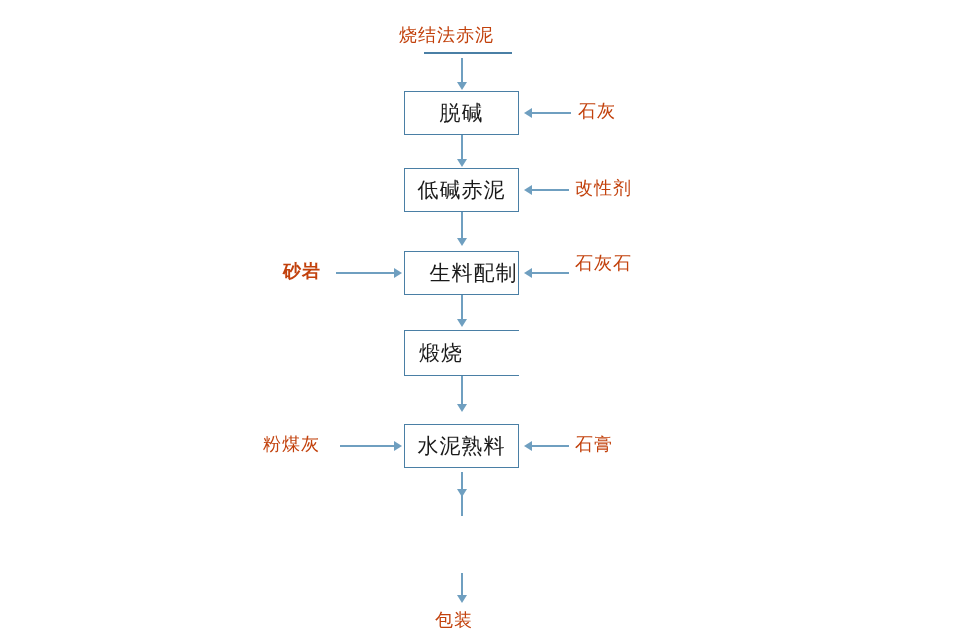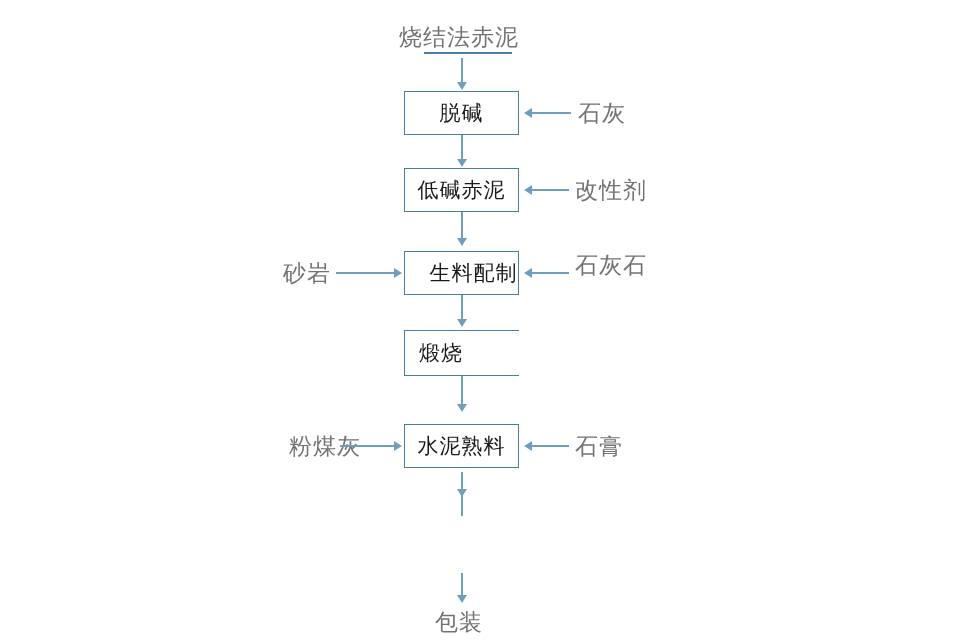--- a/index.html
+++ b/index.html
@@ -32,25 +32,25 @@
     font-size: 21px;
     line-height: 1;
     letter-spacing: 1px;
     color: #1a1a1a;
     white-space: nowrap;
   }
   .node.open-right { border-right: none; }
 
   .plain-label {
     position: absolute;
-    font-size: 23px;
+    font-size: 18px;
     line-height: 1;
     letter-spacing: 1px;
     white-space: nowrap;
-    color: #737373;
+    color: #c2410c;
   }
 
   .underline {
     position: absolute;
     background: #4a7fa5;
     height: 1.5px;
   }
 
   
   .vline {
@@ -120,21 +120,21 @@
   <div class="harrow-left" style="left:524px; top:185px;"></div>
   <div class="plain-label" style="left:575px; top:179px;">改性剂</div>
 
   <div class="vline" style="left:461px; top:212px; height:30px;"></div>
   <div class="varrow" style="left:457px; top:238px;"></div>
 
   <div class="node" style="left:404px; top:251px; width:115px; height:44px;padding-left:24px;">
     <span>生料配制</span>
   </div>
 
-  <div class="plain-label" style="left:283px; top:262px;">砂岩</div>
+  <div class="plain-label" style="left:283px; top:262px;font-weight:bold;">砂岩</div>
   <div class="hline" style="left:336px; top:272px; width:60px;"></div>
   <div class="harrow-right" style="left:394px; top:268px;"></div>
 
   <div class="hline" style="left:531px; top:272px; width:38px;"></div>
   <div class="harrow-left" style="left:524px; top:268px;"></div>
   <div class="plain-label" style="left:575px; top:254px;">石灰石</div>
 
   <div class="vline" style="left:461px; top:295px; height:28px;"></div>
   <div class="varrow" style="left:457px; top:319px;"></div>
 
@@ -142,21 +142,21 @@
     <span>煅烧</span>
   </div>
 
   <div class="vline" style="left:461px; top:376px; height:32px;"></div>
   <div class="varrow" style="left:457px; top:404px;"></div>
 
   <div class="node" style="left:404px; top:424px; width:115px; height:44px;">
     <span>水泥熟料</span>
   </div>
 
-  <div class="plain-label" style="left:263px; top:435px;margin-left:26px;">粉煤灰</div>
+  <div class="plain-label" style="left:263px; top:435px;">粉煤灰</div>
   <div class="hline" style="left:340px; top:445px; width:56px;"></div>
   <div class="harrow-right" style="left:394px; top:441px;"></div>
 
   <div class="hline" style="left:531px; top:445px; width:38px;"></div>
   <div class="harrow-left" style="left:524px; top:441px;"></div>
   <div class="plain-label" style="left:575px; top:435px;">石膏</div>
 
   <div class="vline" style="left:461px; top:472px; height:44px;"></div>
   <div class="varrow" style="left:457px; top:489px;"></div>
 

